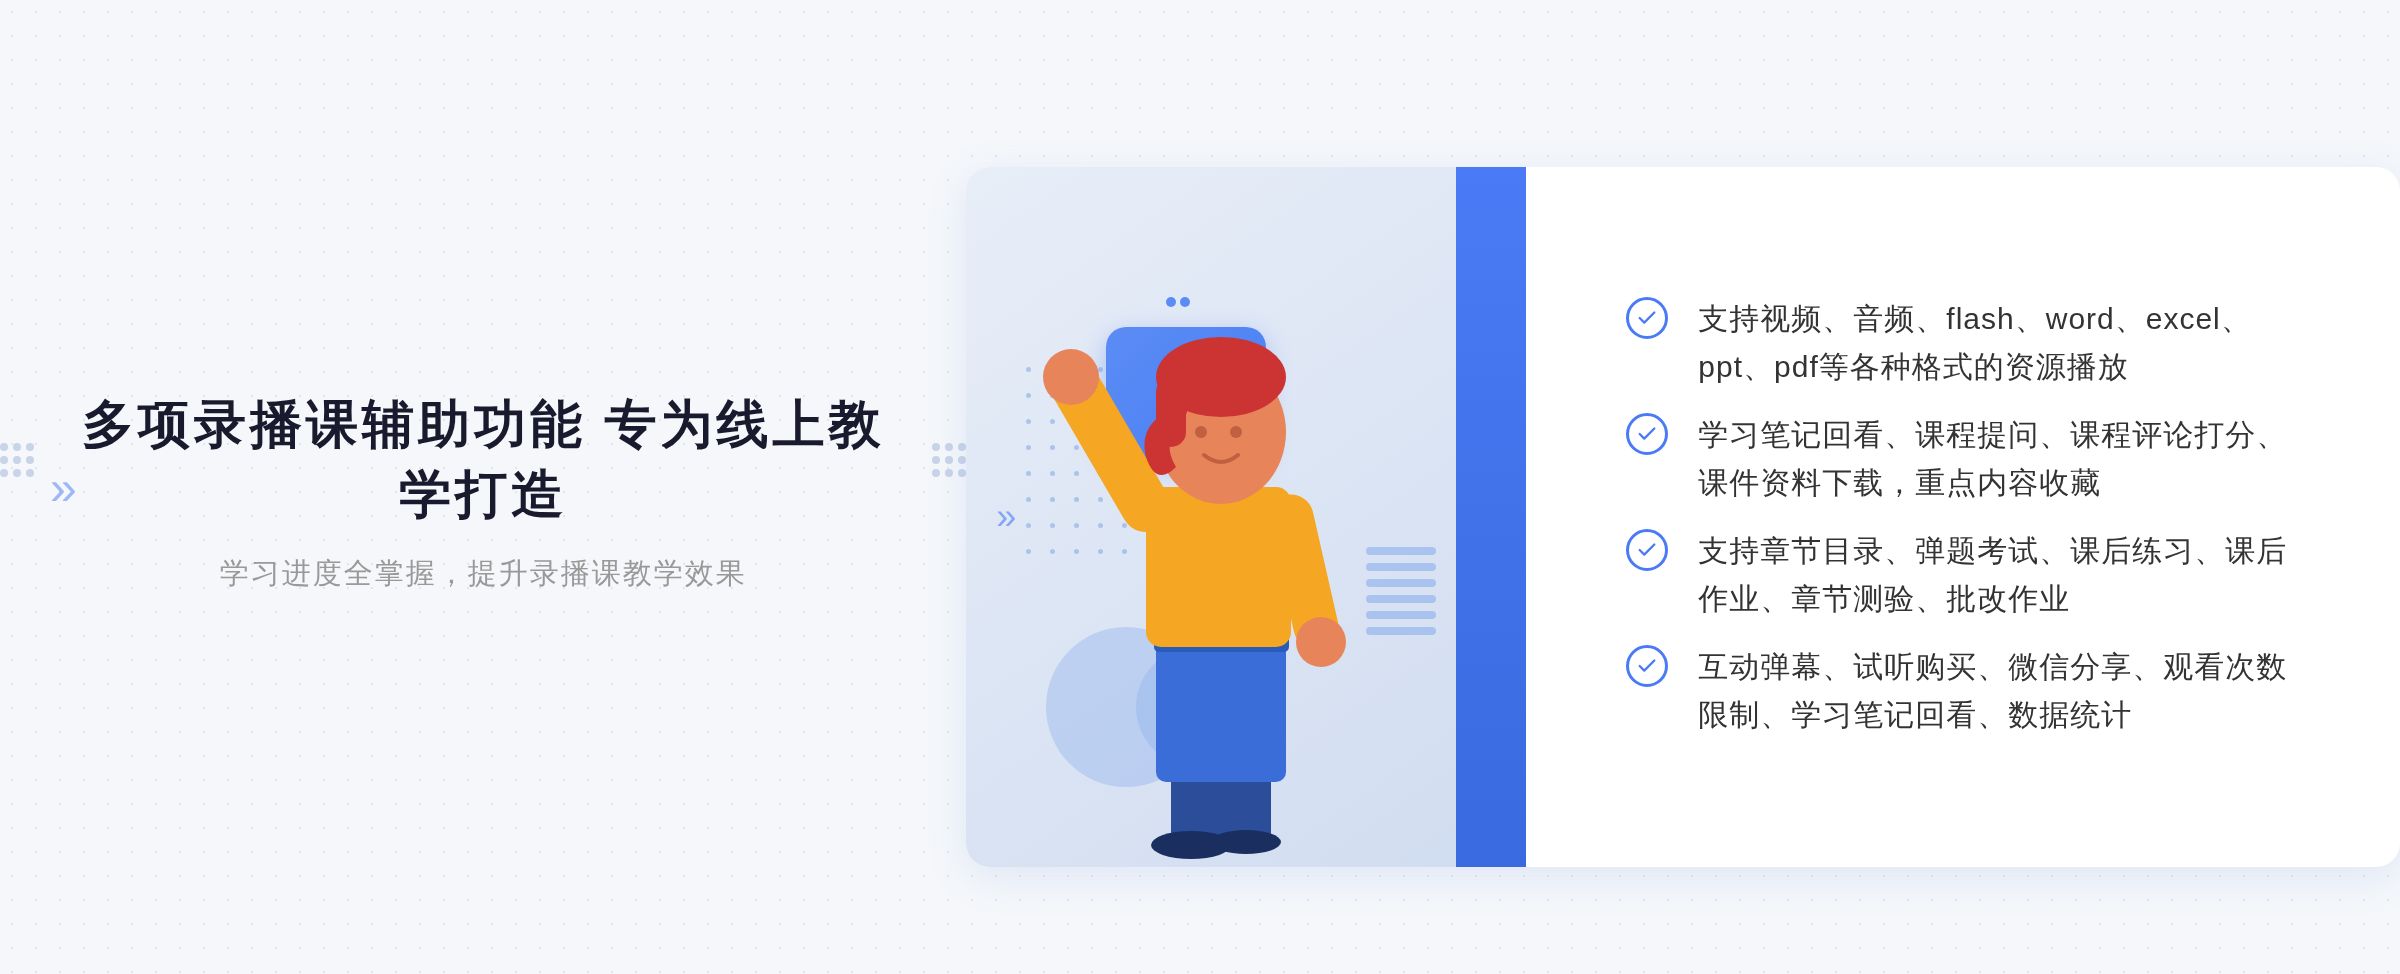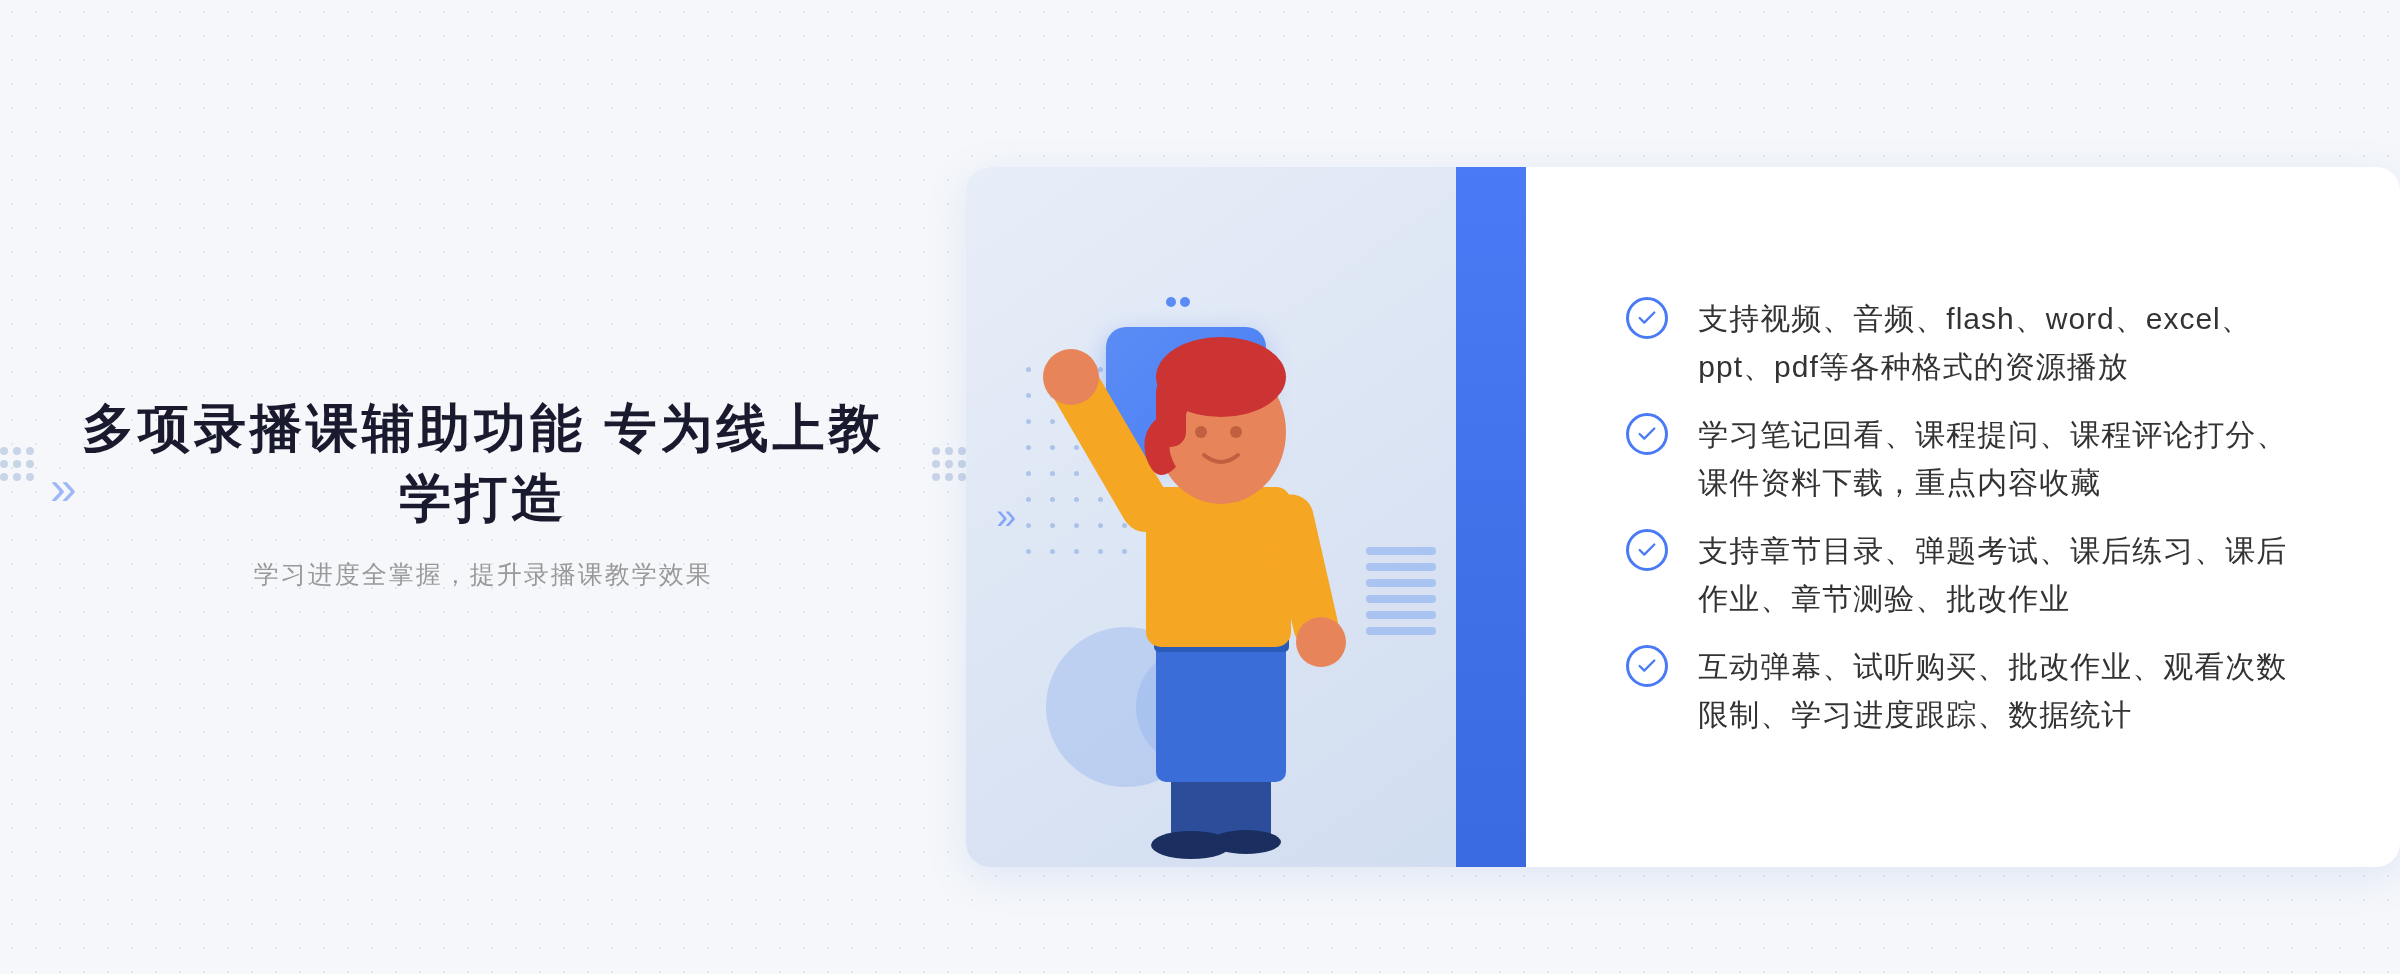--- a/index.html
+++ b/index.html
@@ -73,21 +73,21 @@
     }
 
     .main-title {
       font-size: 52px;
       font-weight: 700;
       color: #1a1a2e;
       letter-spacing: 4px;
     }
 
     .subtitle {
-      font-size: 25px;
+      font-size: 29px;
       color: #999;
       letter-spacing: 2px;
       margin-top: 8px;
     }
 
     
     .content-card {
       display: flex;
       width: 1600px;
       height: 700px;
@@ -500,21 +500,21 @@
         </div>
         <p class="feature-text">支持章节目录、弹题考试、课后练习、课后作业、章节测验、批改作业</p>
       </div>
 
       <div class="feature-item">
         <div class="check-icon">
           <svg viewBox="0 0 24 24" fill="none" xmlns="http://www.w3.org/2000/svg">
             <path d="M20 6L9 17L4 12" stroke="#4a7af5" stroke-width="2.5" stroke-linecap="round" stroke-linejoin="round"></path>
           </svg>
         </div>
-        <p class="feature-text">互动弹幕、试听购买、批改作业、观看次数限制、学习进度跟踪、数据统计</p>
+        <p class="feature-text">互动弹幕、试听购买、微信分享、观看次数限制、学习笔记回看、数据统计</p>
       </div>
 
     </div>
 
   </div>
 
 </div>
 
 <div class="page-chevron">»</div>
 

